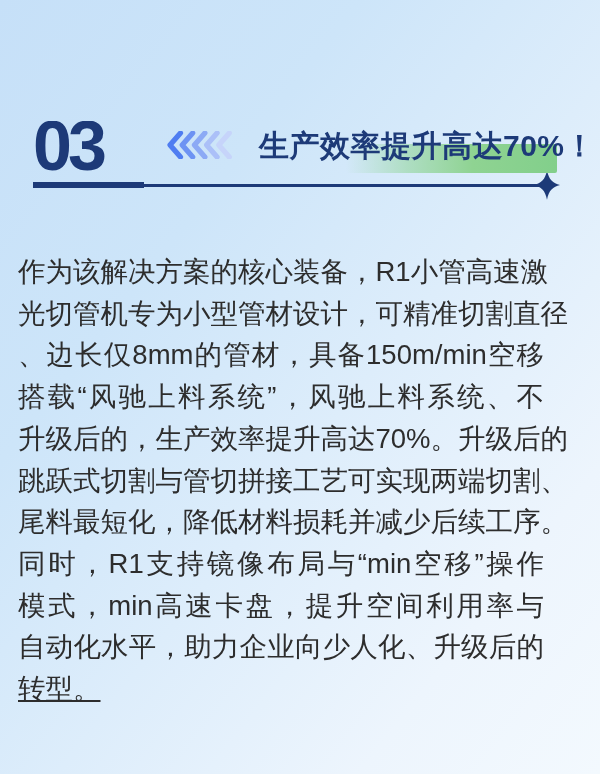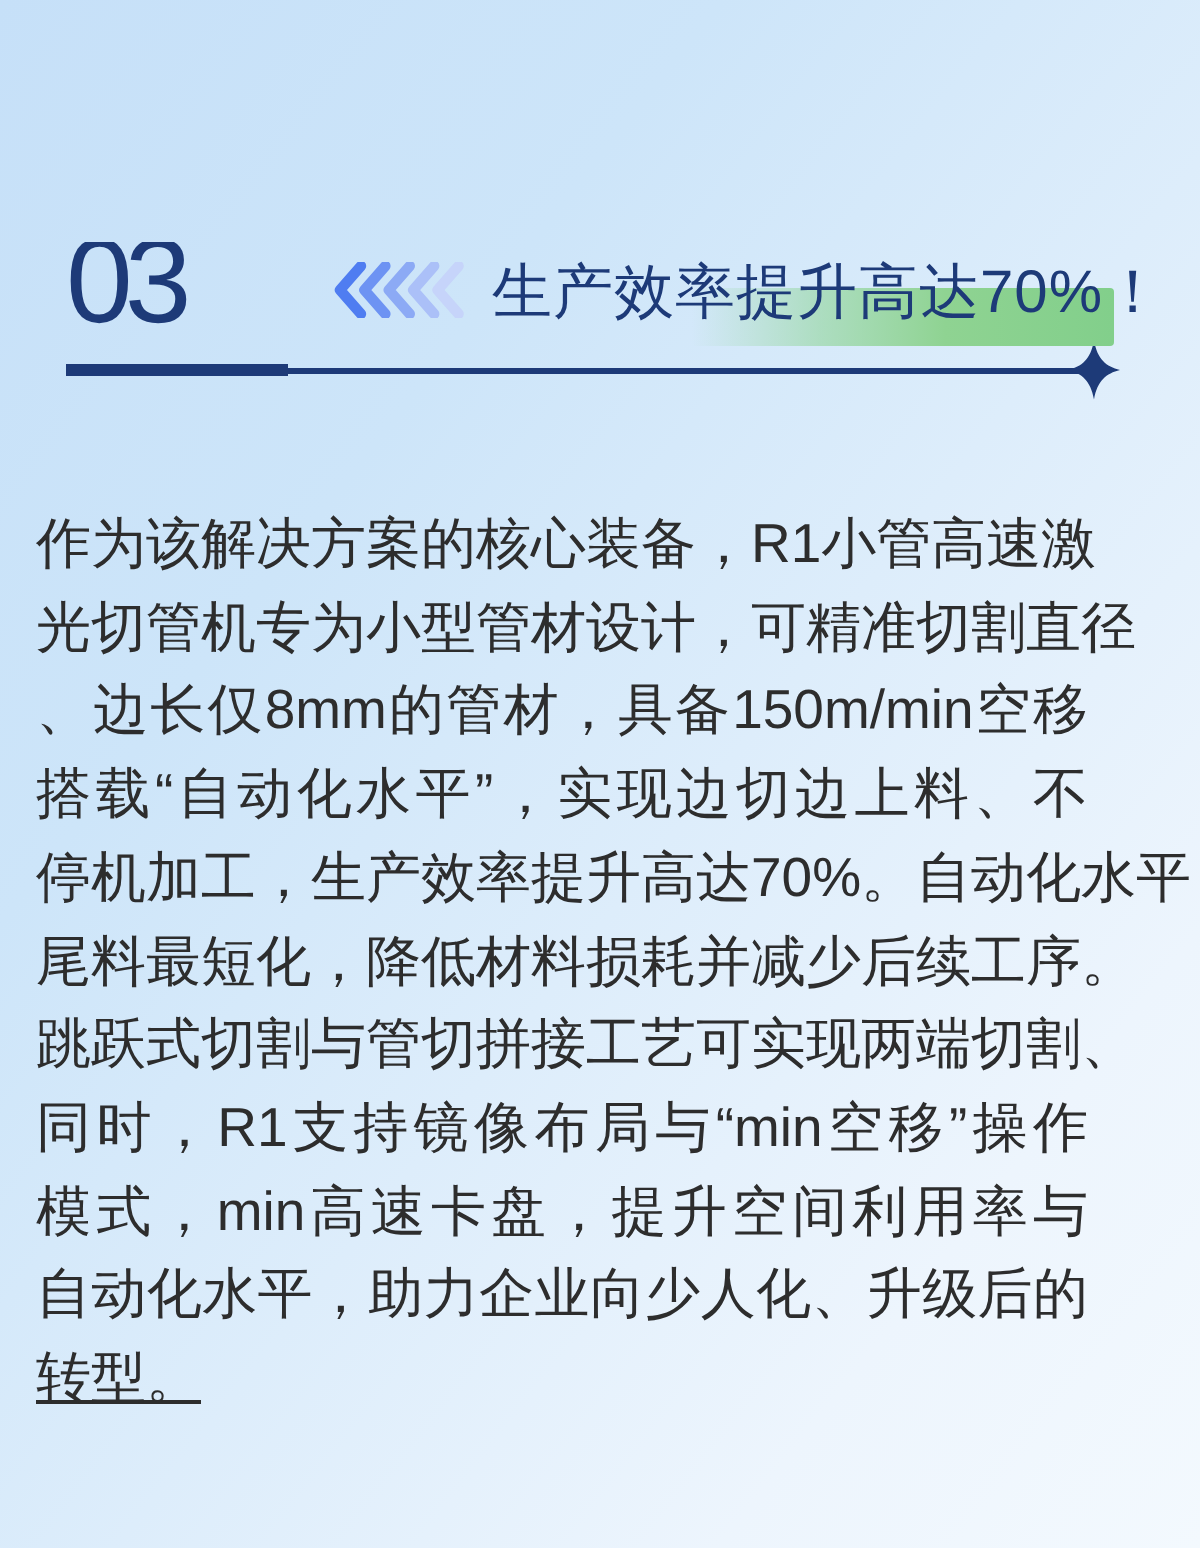--- a/index.html
+++ b/index.html
@@ -16,44 +16,44 @@
 
   
   .num-clip {
     position: absolute;
     left: 33px; top: 121px;
     width: 118px; height: 61px;
     overflow: hidden;
   }
   .num-clip .num {
     display: block;
-    font-size: 60px;
+    font-size: 70px;
     line-height: 1;
-    font-weight: 400;
+    font-weight: 700;
     letter-spacing: -4px;
     color: #1d3a78;
     margin-top: -10px;
   }
   .chevrons {
     position: absolute;
     left: 167px; top: 131px;
   }
   .title-highlight {
     position: absolute;
     left: 346px; top: 144px;
     width: 211px; height: 29px;
     border-radius: 2px;
     background: linear-gradient(90deg, rgba(139,211,146,0) 0%, rgba(139,211,146,0.55) 30%, #8fd392 60%, #82cf8b 100%);
     z-index: 1;
   }
   .section-title {
     position: absolute;
-    left: 246px; top: 126px;
+    left: 259px; top: 126px;
     font-size: 30px;
-    font-weight: 400;
+    font-weight: 700;
     letter-spacing: 0.5px;
     color: #1d3a78;
     z-index: 2;
     white-space: nowrap;
   }
   .rule-thick {
     position: absolute;
     left: 33px; top: 182px;
     width: 111px; height: 6px;
     background: #1d3a78;
@@ -113,23 +113,23 @@
   <span class="rule-thick"></span>
   <span class="rule-thin"></span>
   <svg class="sparkle" width="26" height="32" viewBox="0 0 30 34">
     <path d="M15 0 C17 11 22 15 30 17 C22 19 17 23 15 34 C13 23 8 19 0 17 C8 15 13 11 15 0 Z" fill="#1d3a78"></path>
   </svg>
 
   <div class="body-text">
     <div class="p-line">作为该解决方案的核心装备，R1小管高速激</div>
     <div class="p-line">光切管机专为小型管材设计，可精准切割直径</div>
     <div class="p-line">、边长仅8mm的管材，具备150m/min空移</div>
-    <div class="p-line">搭载“自动化水平”，实现边切边上料、不</div>
-    <div class="p-line">停机加工，生产效率提升高达70%。自动化水平</div>
+    <div class="p-line">搭载“风驰上料系统”，风驰上料系统、不</div>
+    <div class="p-line">升级后的，生产效率提升高达70%。升级后的</div>
+    <div class="p-line">跳跃式切割与管切拼接工艺可实现两端切割、</div>
     <div class="p-line">尾料最短化，降低材料损耗并减少后续工序。</div>
-    <div class="p-line">跳跃式切割与管切拼接工艺可实现两端切割、</div>
     <div class="p-line">同时，R1支持镜像布局与“min空移”操作</div>
     <div class="p-line">模式，min高速卡盘，提升空间利用率与</div>
     <div class="p-line">自动化水平，助力企业向少人化、升级后的</div>
     <div class="p-line">转型。</div>
   </div>
 
 </div>
 
 </body></html>

